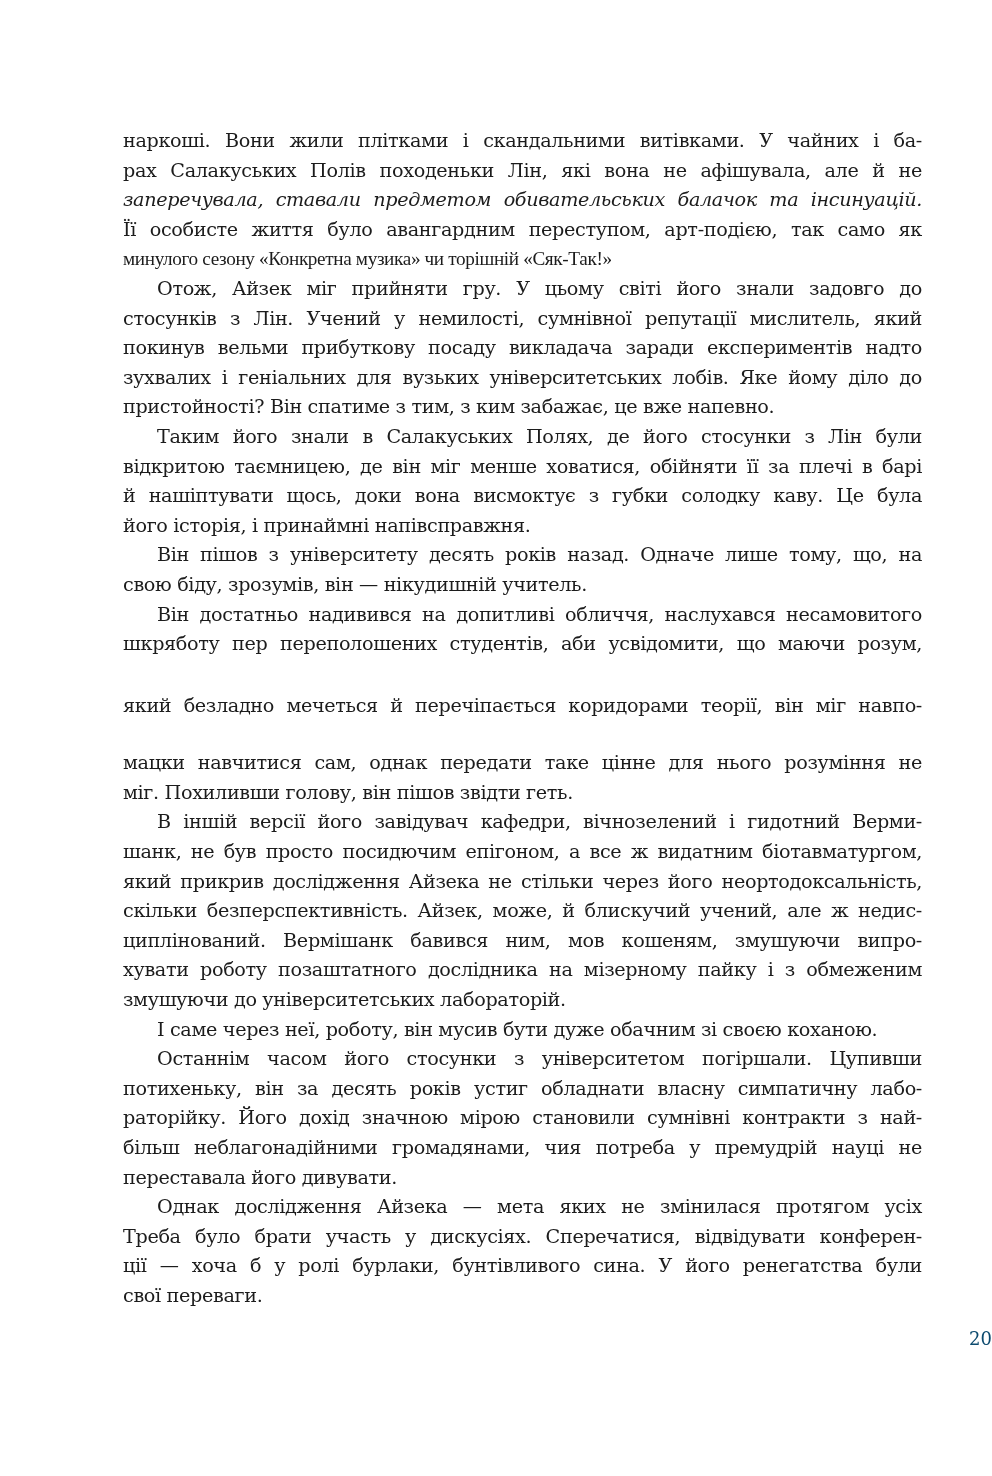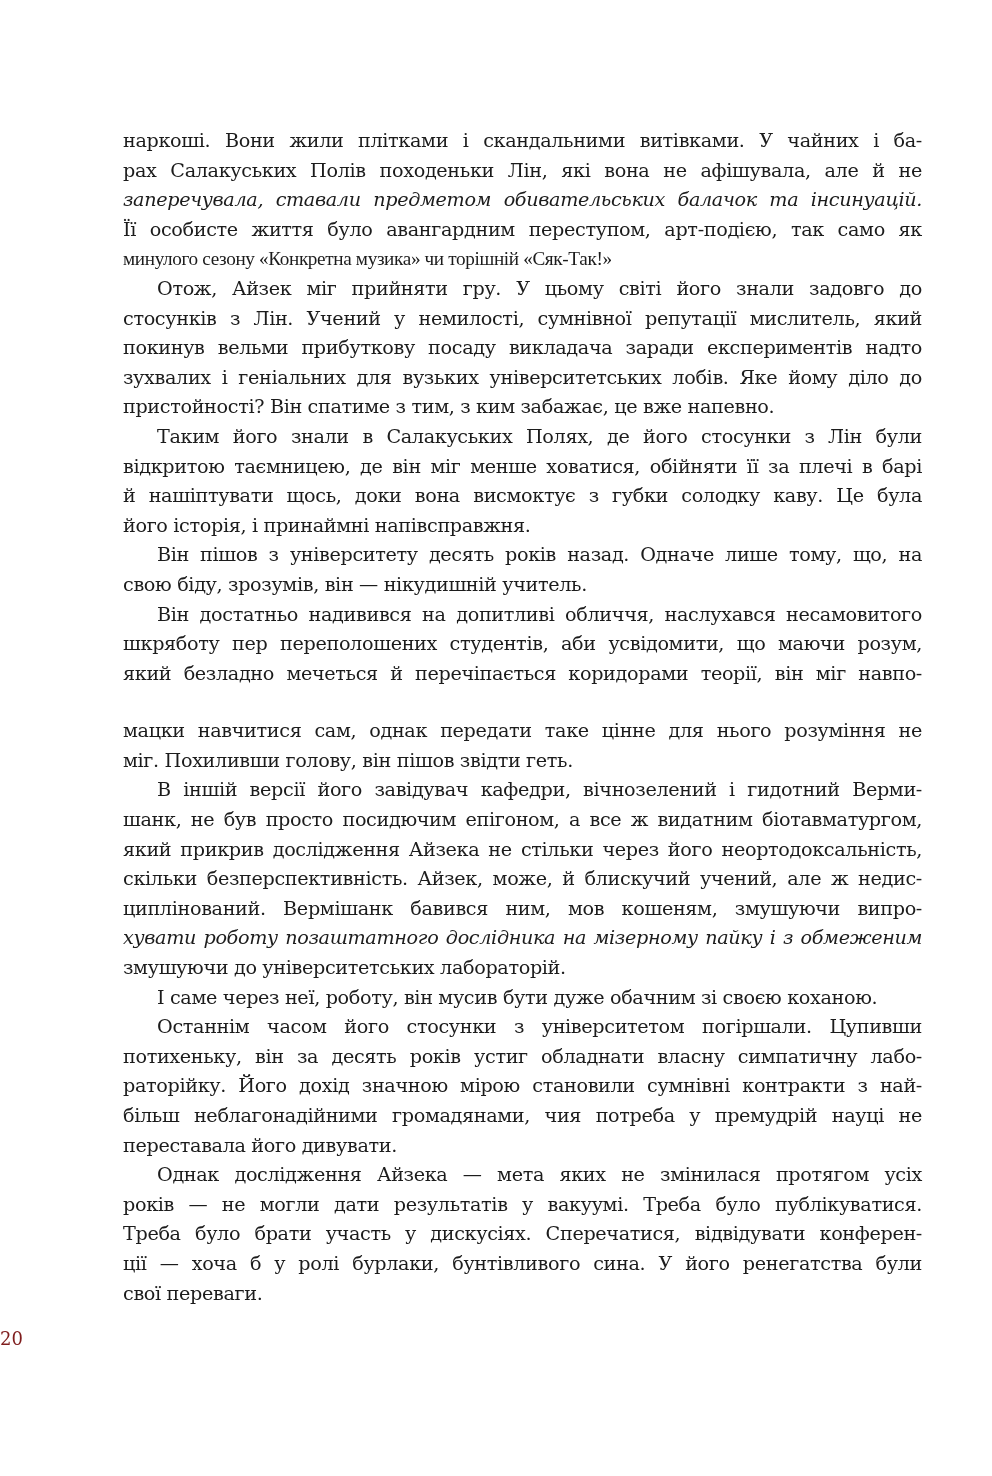--- a/index.html
+++ b/index.html
@@ -11,22 +11,22 @@
     font-size: 19.2px; color: #1c1c1c; letter-spacing: -0.35px;
   }
   .line {
     display: block; height: 29.6px; line-height: 29.6px;
     white-space: nowrap; text-align: justify; text-align-last: justify;
     overflow: visible;
   }
   .line.last { text-align-last: left; }
   .line.indent { padding-left: 34px; }
   .page-number {
-    position: absolute; top: 1328px; left: 0; width: 992px; text-align: left;
-    font-family: "DejaVu Serif", "Liberation Serif", serif; font-size: 18px; color: #7f1d1d;
+    position: absolute; top: 1328px; left: 0; width: 992px; text-align: right;
+    font-family: "DejaVu Serif", "Liberation Serif", serif; font-size: 18px; color: #0c4a6e;
   }
 </style>
 </head>
 <body>
 
 <div class="page">
   <div class="text-block">
 
     <div class="paragraph">
       <span class="line" style="white-space: nowrap; letter-spacing: -0.35px;">наркоші. Вони жили плітками і скандальними витівками. У чайних і ба-</span>
@@ -52,50 +52,49 @@
     </div>
 
     <div class="paragraph">
       <span class="line indent" style="white-space: nowrap; letter-spacing: -0.35px;">Він пішов з університету десять років назад. Одначе лише тому, що, на</span>
       <span class="line last" style="white-space: nowrap; letter-spacing: -0.35px;">свою біду, зрозумів, він — нікудишній учитель.</span>
     </div>
 
     <div class="paragraph">
       <span class="line indent" style="white-space: nowrap; letter-spacing: -0.35px;">Він достатньо надивився на допитливі обличчя, наслухався несамовитого</span>
       <span class="line" style="white-space: nowrap; letter-spacing: -0.35px;">шкряботу пер переполошених студентів, аби усвідомити, що маючи розум,</span>
-      <span class="line" style="white-space: nowrap; letter-spacing: -0.35px;">який безладно мечеться й перечіпається коридорами теорії, він міг навпо-</span>
+      <span class="line" style="white-space: nowrap; letter-spacing: -0.35px; margin-top: 32px;">який безладно мечеться й перечіпається коридорами теорії, він міг навпо-</span>
       <span class="line" style="white-space: nowrap; letter-spacing: -0.35px; margin-top: 28px;">мацки навчитися сам, однак передати таке цінне для нього розуміння не</span>
       <span class="line last" style="white-space: nowrap; letter-spacing: -0.35px;">міг. Похиливши голову, він пішов звідти геть.</span>
     </div>
 
     <div class="paragraph">
       <span class="line indent" style="white-space: nowrap; letter-spacing: -0.35px;">В іншій версії його завідувач кафедри, вічнозелений і гидотний Верми-</span>
       <span class="line" style="white-space: nowrap; letter-spacing: -0.35px;">шанк, не був просто посидючим епігоном, а все ж видатним біотавматургом,</span>
       <span class="line" style="white-space: nowrap; letter-spacing: -0.35px;">який прикрив дослідження Айзека не стільки через його неортодоксальність,</span>
       <span class="line" style="white-space: nowrap; letter-spacing: -0.35px;">скільки безперспективність. Айзек, може, й блискучий учений, але ж недис-</span>
       <span class="line" style="white-space: nowrap; letter-spacing: -0.35px;">циплінований. Вермішанк бавився ним, мов кошеням, змушуючи випро-</span>
-      <span class="line" style="white-space: nowrap; letter-spacing: -0.35px; font-style: italic;">хувати роботу позаштатного дослідника на мізерному пайку і з обмеженим</span>
+      <span class="line" style="white-space: nowrap; letter-spacing: -0.35px;">хувати роботу позаштатного дослідника на мізерному пайку і з обмеженим</span>
       <span class="line last" style="white-space: nowrap; letter-spacing: -0.35px;">змушуючи до університетських лабораторій.</span>
     </div>
 
     <div class="paragraph">
       <span class="line indent last" style="white-space: nowrap; letter-spacing: -0.35px;">І саме через неї, роботу, він мусив бути дуже обачним зі своєю коханою.</span>
     </div>
 
     <div class="paragraph">
       <span class="line indent" style="white-space: nowrap; letter-spacing: -0.35px;">Останнім часом його стосунки з університетом погіршали. Цупивши</span>
       <span class="line" style="white-space: nowrap; letter-spacing: -0.35px;">потихеньку, він за десять років устиг обладнати власну симпатичну лабо-</span>
       <span class="line" style="white-space: nowrap; letter-spacing: -0.35px;">раторійку. Його дохід значною мірою становили сумнівні контракти з най-</span>
       <span class="line" style="white-space: nowrap; letter-spacing: -0.35px;">більш неблагонадійними громадянами, чия потреба у премудрій науці не</span>
       <span class="line last" style="white-space: nowrap; letter-spacing: -0.35px;">переставала його дивувати.</span>
     </div>
 
     <div class="paragraph">
       <span class="line indent" style="white-space: nowrap; letter-spacing: -0.35px;">Однак дослідження Айзека — мета яких не змінилася протягом усіх</span>
-      <span class="line" style="white-space: nowrap; letter-spacing: -0.35px;">років — не могли дати результатів у вакуумі. Треба було публікуватися.</span>
       <span class="line" style="white-space: nowrap; letter-spacing: -0.35px;">Треба було брати участь у дискусіях. Сперечатися, відвідувати конферен-</span>
       <span class="line" style="white-space: nowrap; letter-spacing: -0.35px;">ції — хоча б у ролі бурлаки, бунтівливого сина. У його ренегатства були</span>
       <span class="line last" style="white-space: nowrap; letter-spacing: -0.35px;">свої переваги.</span>
     </div>
 
   </div>
 
   <div class="page-number">20</div>
 </div>
 

